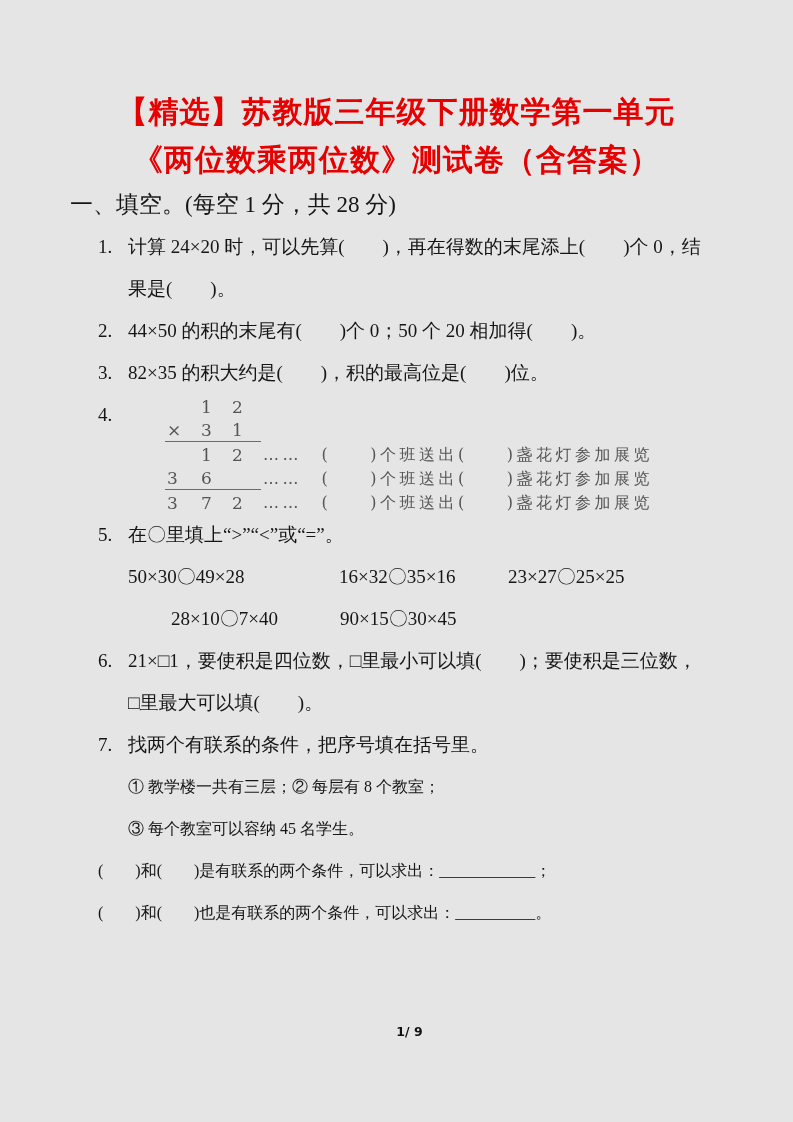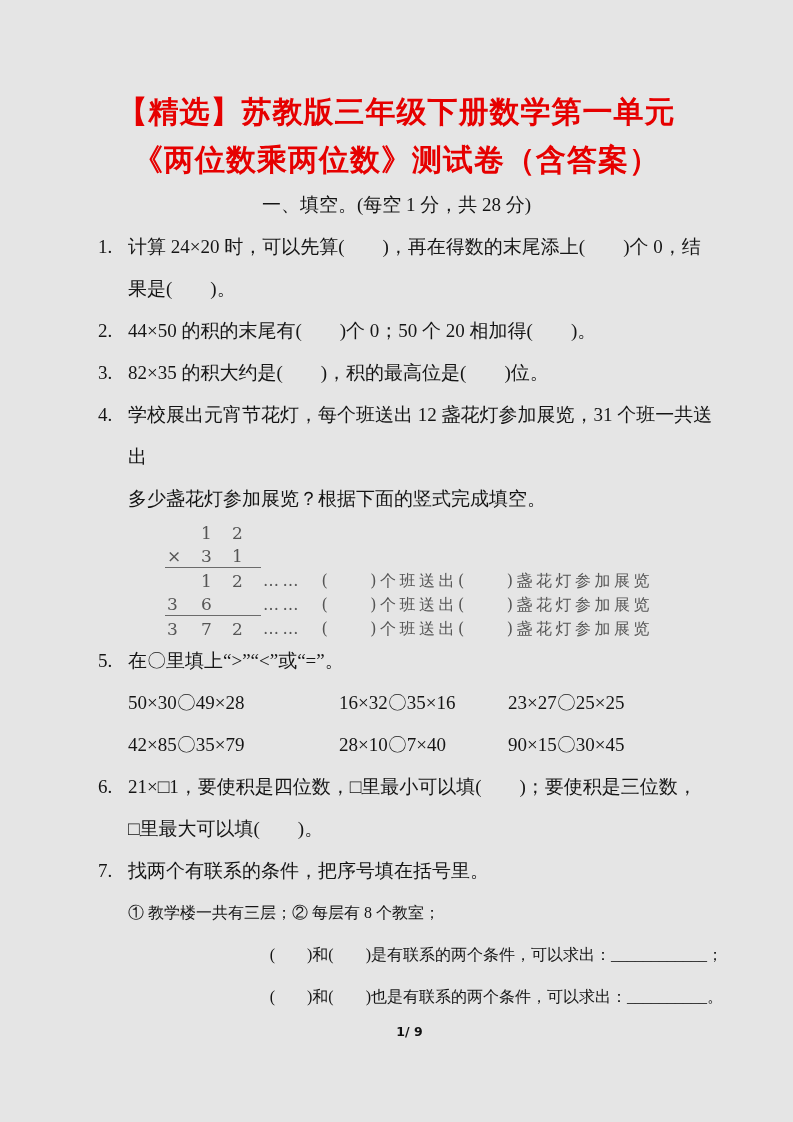--- a/index.html
+++ b/index.html
@@ -23,24 +23,23 @@
   .doc-title {
     text-align: center;
     color: var(--title-color, #e60000);
     font-weight: bold;
     font-size: 30px;
     line-height: 48px;
     letter-spacing: 1px;
   }
 
   .heading {
-    font-size: 19px;
+    font-size: 23px;
     line-height: 42px;
     white-space: pre-wrap;
-    text-align: center;
   }
 
   .q {
     position: relative;
     padding-left: 58px;
     font-size: 19px;
     line-height: 42px;
   }
   .qnum {
     position: absolute;
@@ -80,21 +79,21 @@
     margin-left: 2px;
   }
 
   
   .exp-row { display: flex; font-size: 19px; line-height: 42px; }
   .exp-c1 { width: 168px; flex: none; }
   .exp-c2 { width: 169px; flex: none; margin-left: 43px; }
   .exp-c3 { flex: none; }
 
   .subline { font-size: 16px; line-height: 42px; white-space: pre-wrap; }
-  .outdent { margin-left: -30px; text-align: right; }
+  .outdent { margin-left: -30px; }
 
   .footer {
     position: absolute;
     top: 1022px;
     left: 13px;
     width: 100%;
     text-align: center;
     font-family: "DejaVu Sans", sans-serif;
     font-size: 12.5px;
     font-weight: bold;
@@ -126,22 +125,20 @@
       <div class="qtext">44×50 的积的末尾有(　　)个 0；50 个 20 相加得(　　)。</div>
     </div>
 
     <div class="q">
       <span class="qnum">3.</span>
       <div class="qtext">82×35 的积大约是(　　)，积的最高位是(　　)位。</div>
     </div>
 
     <div class="q">
       <span class="qnum">4.</span>
-      <div class="qtext">学校展出元宵节花灯，每个班送出 12 盏花灯参加展览，31 个班一共送出
-多少盏花灯参加展览？根据下面的竖式完成填空。</div>
 
       <div class="vm">
         <div class="vm-row">
           <div class="vm-digits">
             <span class="vm-cell op"></span>
             <span class="vm-cell">1</span>
             <span class="vm-cell">2</span>
           </div>
         </div>
         <div class="vm-row">
@@ -180,36 +177,36 @@
 
     <div class="q">
       <span class="qnum">5.</span>
       <div class="qtext">在〇里填上“&gt;”“&lt;”或“=”。</div>
       <div class="exp-row">
         <span class="exp-c1">50×30〇49×28</span>
         <span class="exp-c2">16×32〇35×16</span>
         <span class="exp-c3">23×27〇25×25</span>
       </div>
       <div class="exp-row">
-        <span class="exp-c1">42×85〇35×79</span>
         <span class="exp-c2">28×10〇7×40</span>
         <span class="exp-c3">90×15〇30×45</span>
       </div>
     </div>
 
     <div class="q">
       <span class="qnum">6.</span>
       <div class="qtext">21×□1，要使积是四位数，□里最小可以填(　　)；要使积是三位数，
 □里最大可以填(　　)。</div>
     </div>
 
     <div class="q">
       <span class="qnum">7.</span>
       <div class="qtext">找两个有联系的条件，把序号填在括号里。</div>
       <div class="subline">① 教学楼一共有三层；② 每层有 8 个教室；</div>
+      <div class="subline">③ 每个教室可以容纳 45 名学生。</div>
       <div class="subline outdent">(　　)和(　　)是有联系的两个条件，可以求出：____________；</div>
       <div class="subline outdent">(　　)和(　　)也是有联系的两个条件，可以求出：__________。</div>
     </div>
 
   </div>
 
   <div class="footer">1/ 9</div>
 </div>
 
 </body></html>

